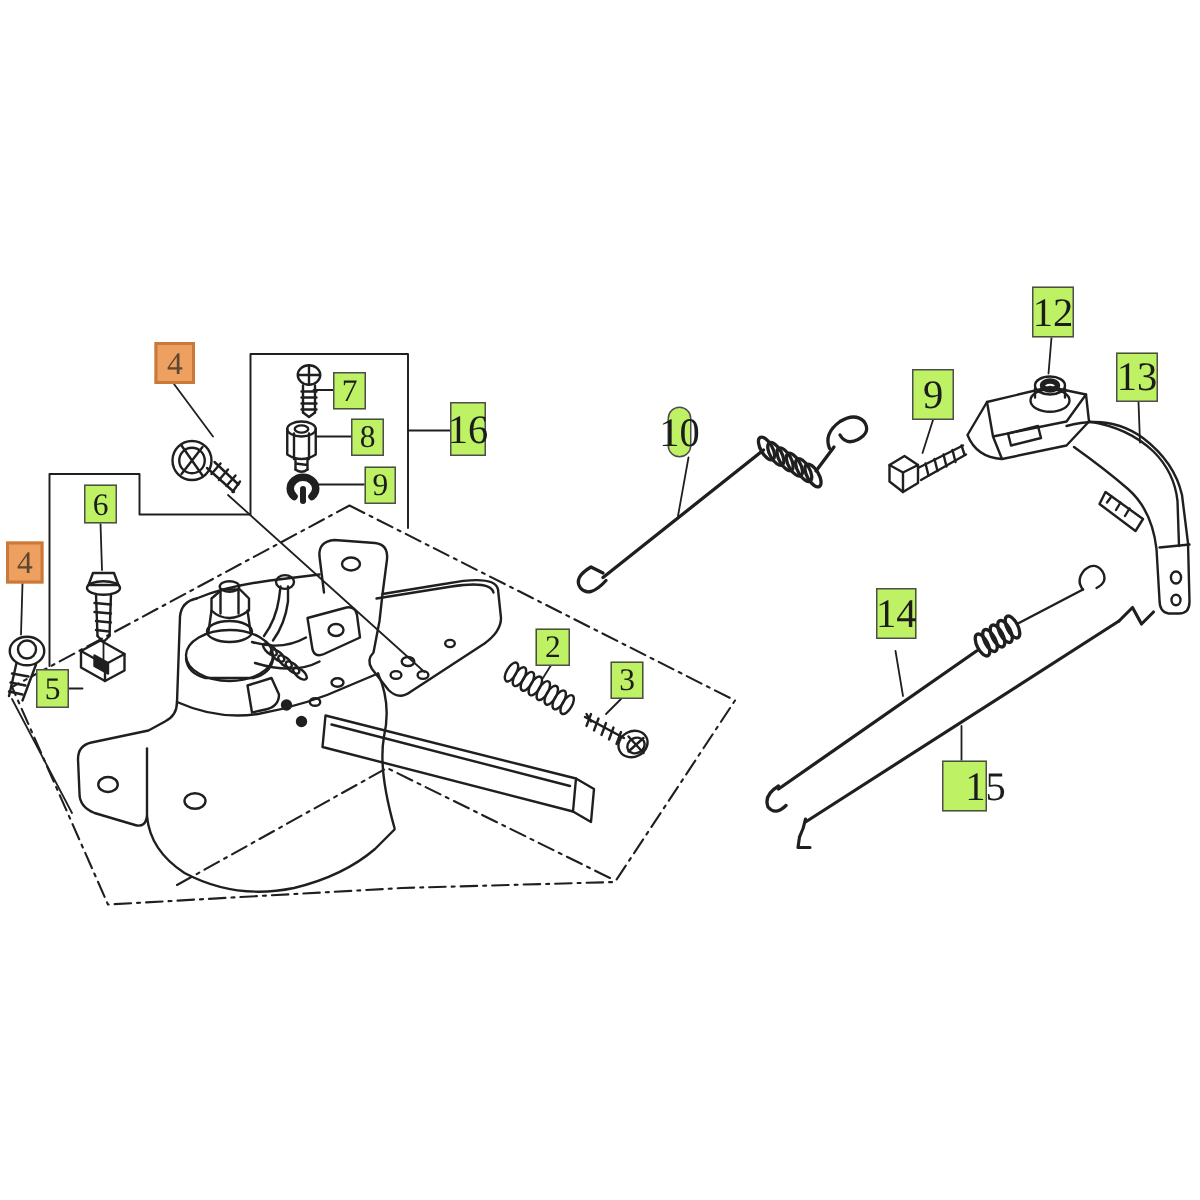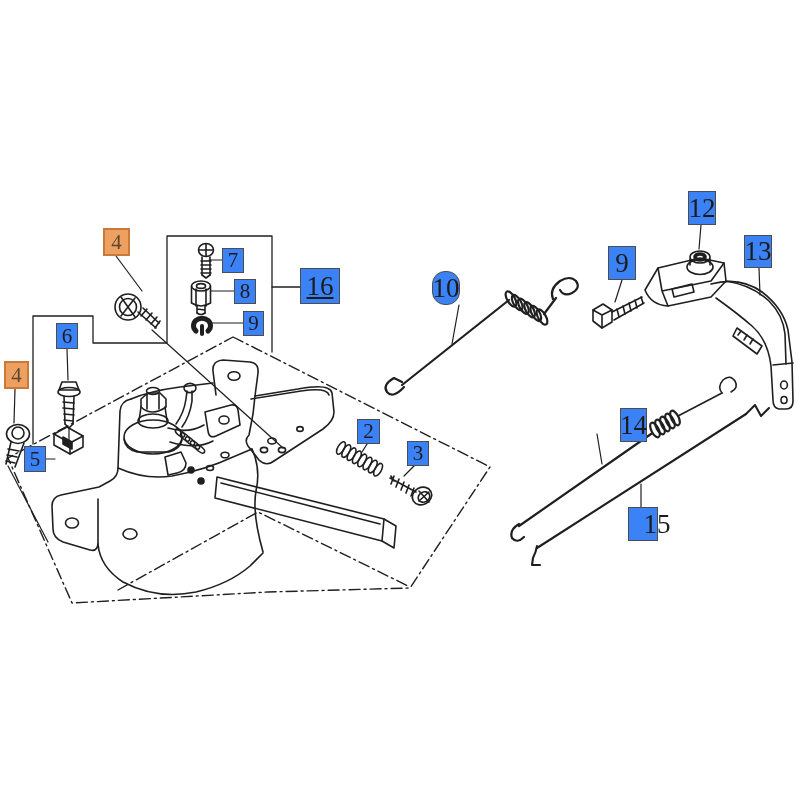--- a/index.html
+++ b/index.html
@@ -1,20 +1,20 @@
 <!DOCTYPE html>
 <html><head>
 <meta charset="utf-8">
 <style>
   html,body{margin:0;padding:0;background:#fff;}
   .canvas{position:relative;width:800px;height:800px;background:#fff;overflow:hidden;
           font-family:"Liberation Serif","DejaVu Serif",serif;}
   .canvas svg{position:absolute;left:0;top:0;}
   .plabel{position:absolute;display:flex;align-items:center;justify-content:center;
-          background:#3b82f6;border:1.5px solid #4d4d4d;color:#1c1c1c;box-sizing:border-box;
+          background:#bef264;border:1.5px solid #4d4d4d;color:#1c1c1c;box-sizing:border-box;
           font-family:"Liberation Serif","DejaVu Serif",serif;line-height:1;}
   .plabel.small{font-size:21px;}
   .plabel.large{font-size:27px;}
   .plabel.hl{background:#eda05f;border:2px solid #c9793a;color:#5d4730;}
 </style>
 </head>
 <body>
 
 <div class="canvas">
 
@@ -230,22 +230,22 @@
 <div id="labels-layer">
       <div class="plabel small hl" style="left: 103px; top: 228px; width: 27px; height: 28px;">4</div>
       <div class="plabel small hl" style="left: 4px; top: 361px; width: 25px; height: 28px;">4</div>
       <div class="plabel small" style="left: 222px; top: 248px; width: 22px; height: 25px;">7</div>
       <div class="plabel small" style="left: 234px; top: 279px; width: 22px; height: 25px;">8</div>
       <div class="plabel small" style="left: 243px; top: 311px; width: 21px; height: 25px;">9</div>
       <div class="plabel small" style="left: 56px; top: 323px; width: 22px; height: 26px;">6</div>
       <div class="plabel small" style="left: 24px; top: 446px; width: 22px; height: 26px;">5</div>
       <div class="plabel small" style="left: 357px; top: 419px; width: 23px; height: 25px;">2</div>
       <div class="plabel small" style="left: 407px; top: 441px; width: 22px; height: 25px;">3</div>
-      <div class="plabel large" style="left: 300px; top: 268px; width: 40px; height: 36px; text-decoration: underline;">16</div>
-      <div class="plabel large" style="left: 432px; top: 271px; width: 28px; height: 34px; border-radius: 13px;">10</div>
+      <div class="plabel large" style="left: 300px; top: 268px; width: 24px; height: 36px;">16</div>
+      <div class="plabel large" style="left: 445px; top: 271px; width: 16px; height: 34px; border-radius: 13px;">10</div>
       <div class="plabel large" style="left: 608px; top: 246px; width: 28px; height: 34px;">9</div>
       <div class="plabel large" style="left: 688px; top: 191px; width: 28px; height: 34px;">12</div>
       <div class="plabel large" style="left: 744px; top: 235px; width: 28px; height: 33px;">13</div>
-      <div class="plabel large" style="left: 584px; top: 408px; width: 27px; height: 34px; margin-left: 36px;">14</div>
+      <div class="plabel large" style="left: 584px; top: 392px; width: 27px; height: 34px;">14</div>
       <div class="plabel large" style="left: 628px; top: 507px; width: 27px; height: 34px; padding-left: 28px;">15</div>
     </div>
 
 </div>
 
 </body></html>

